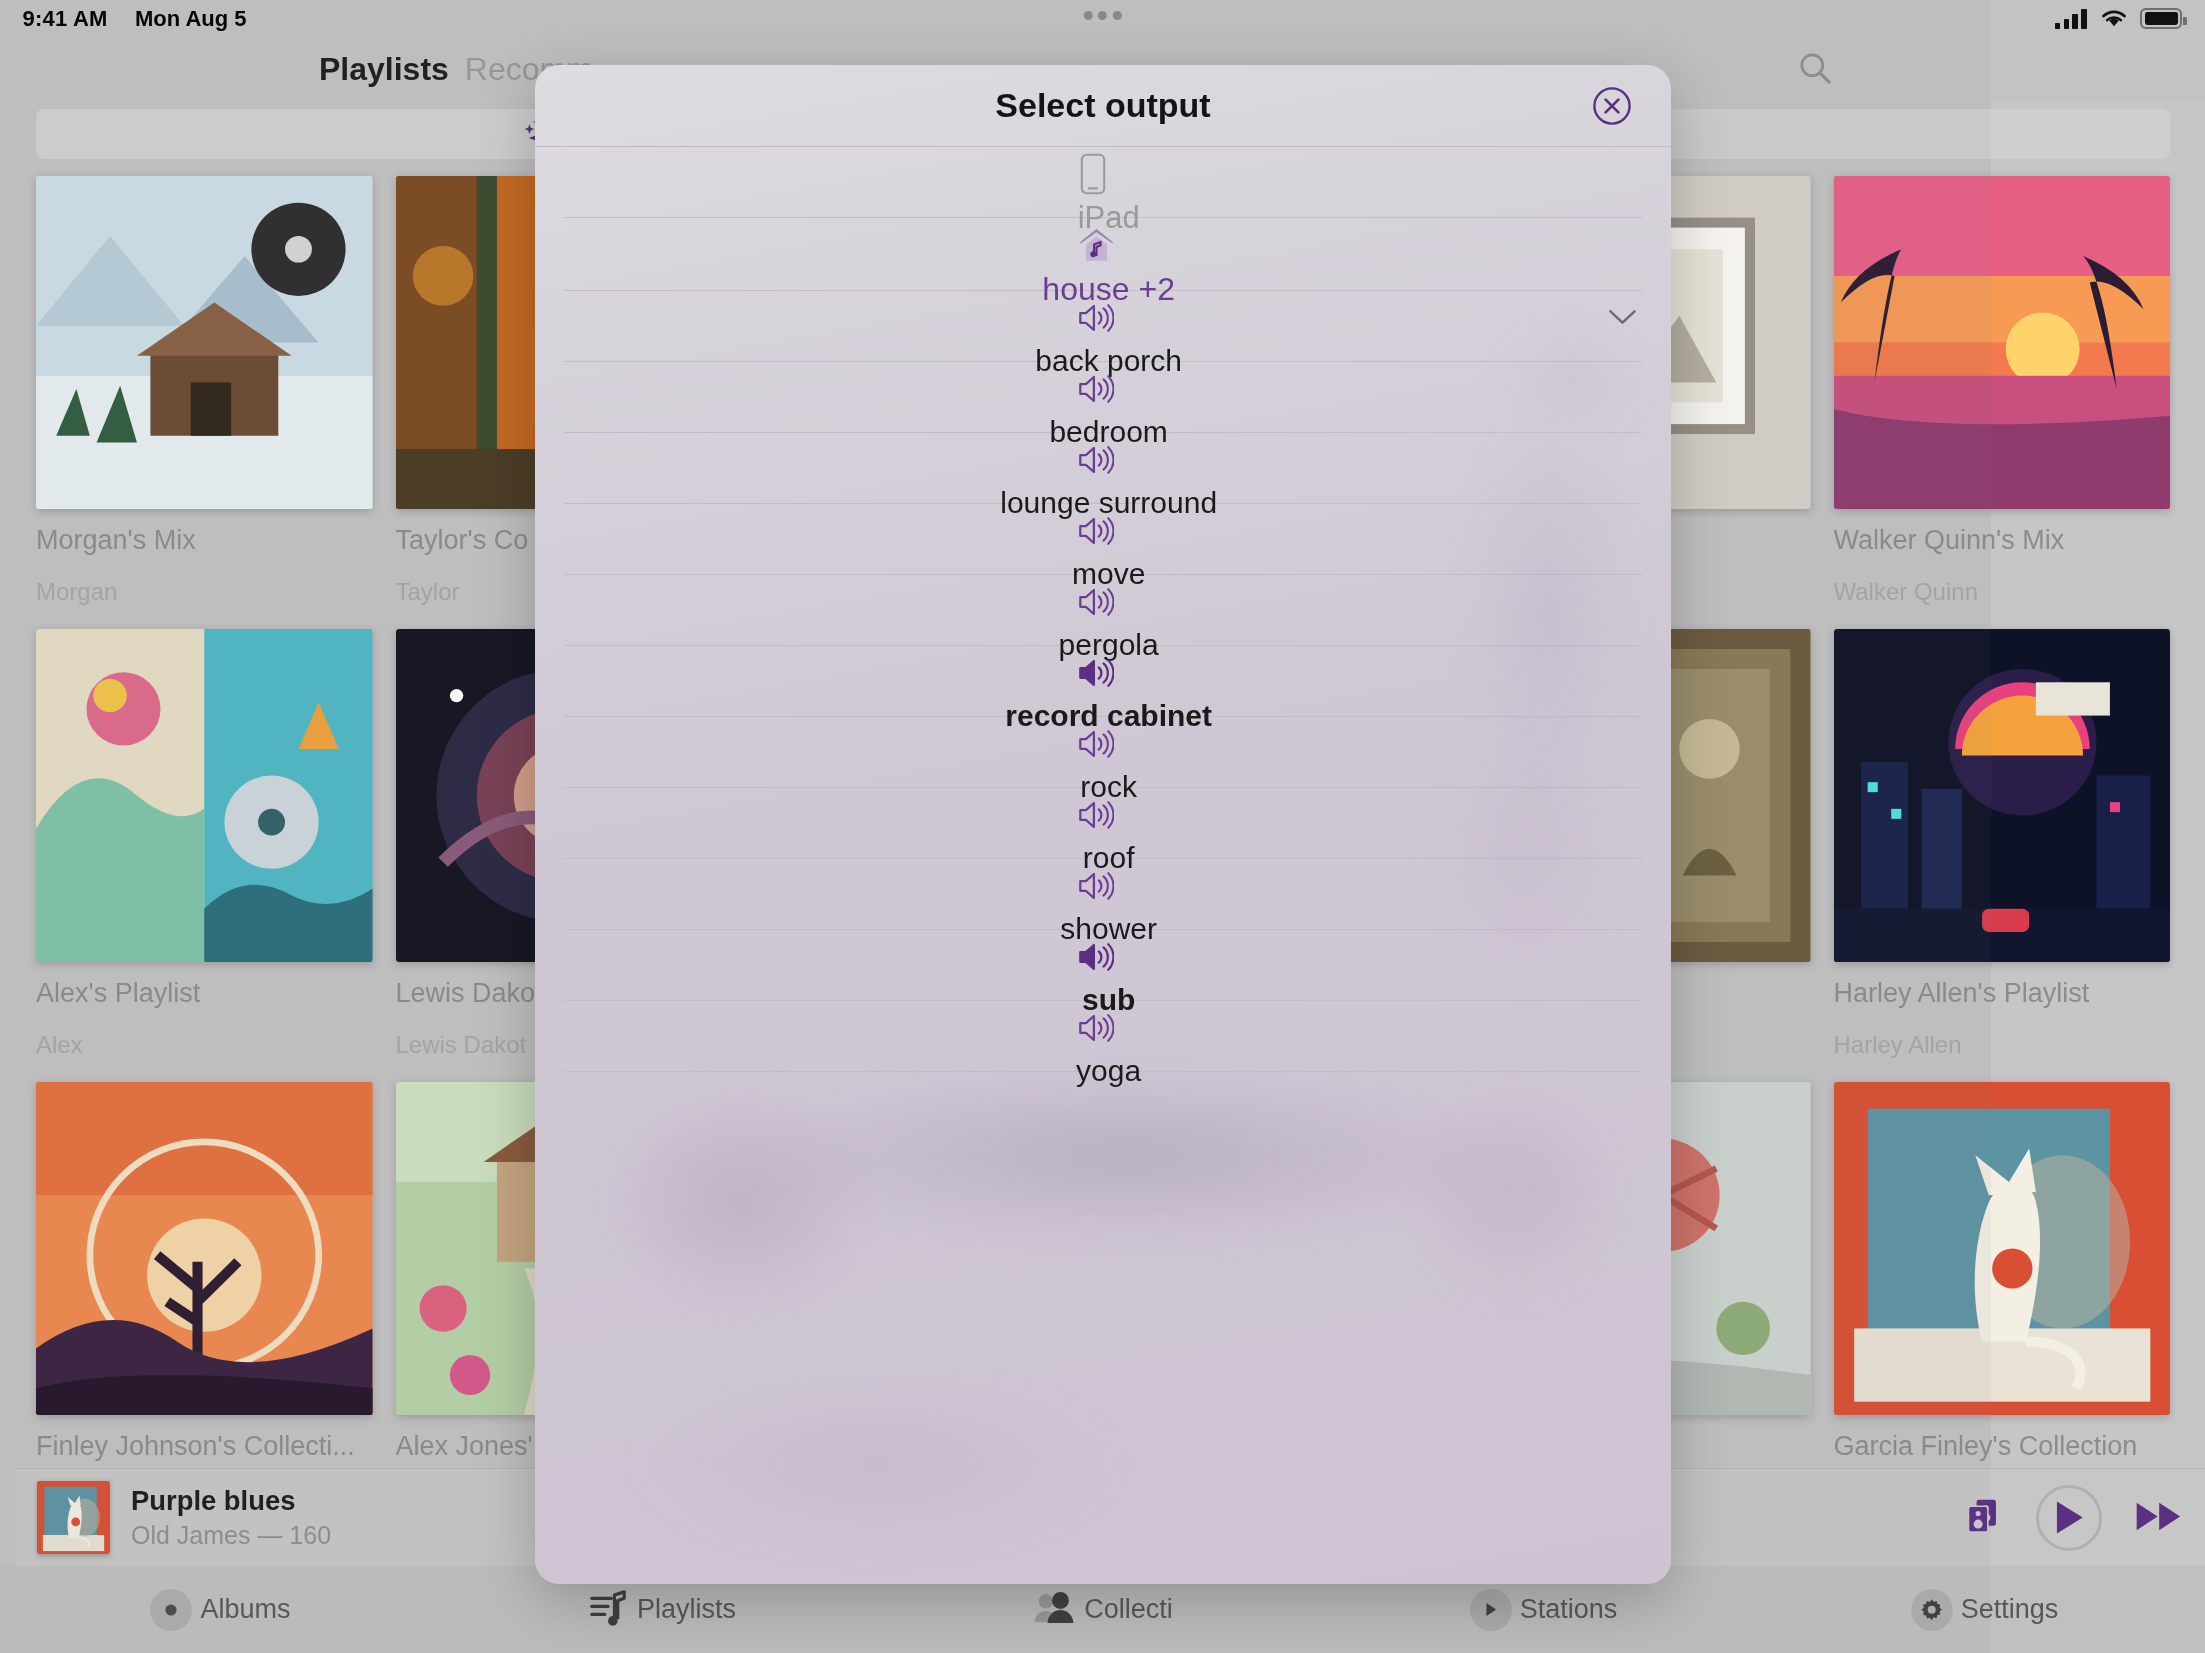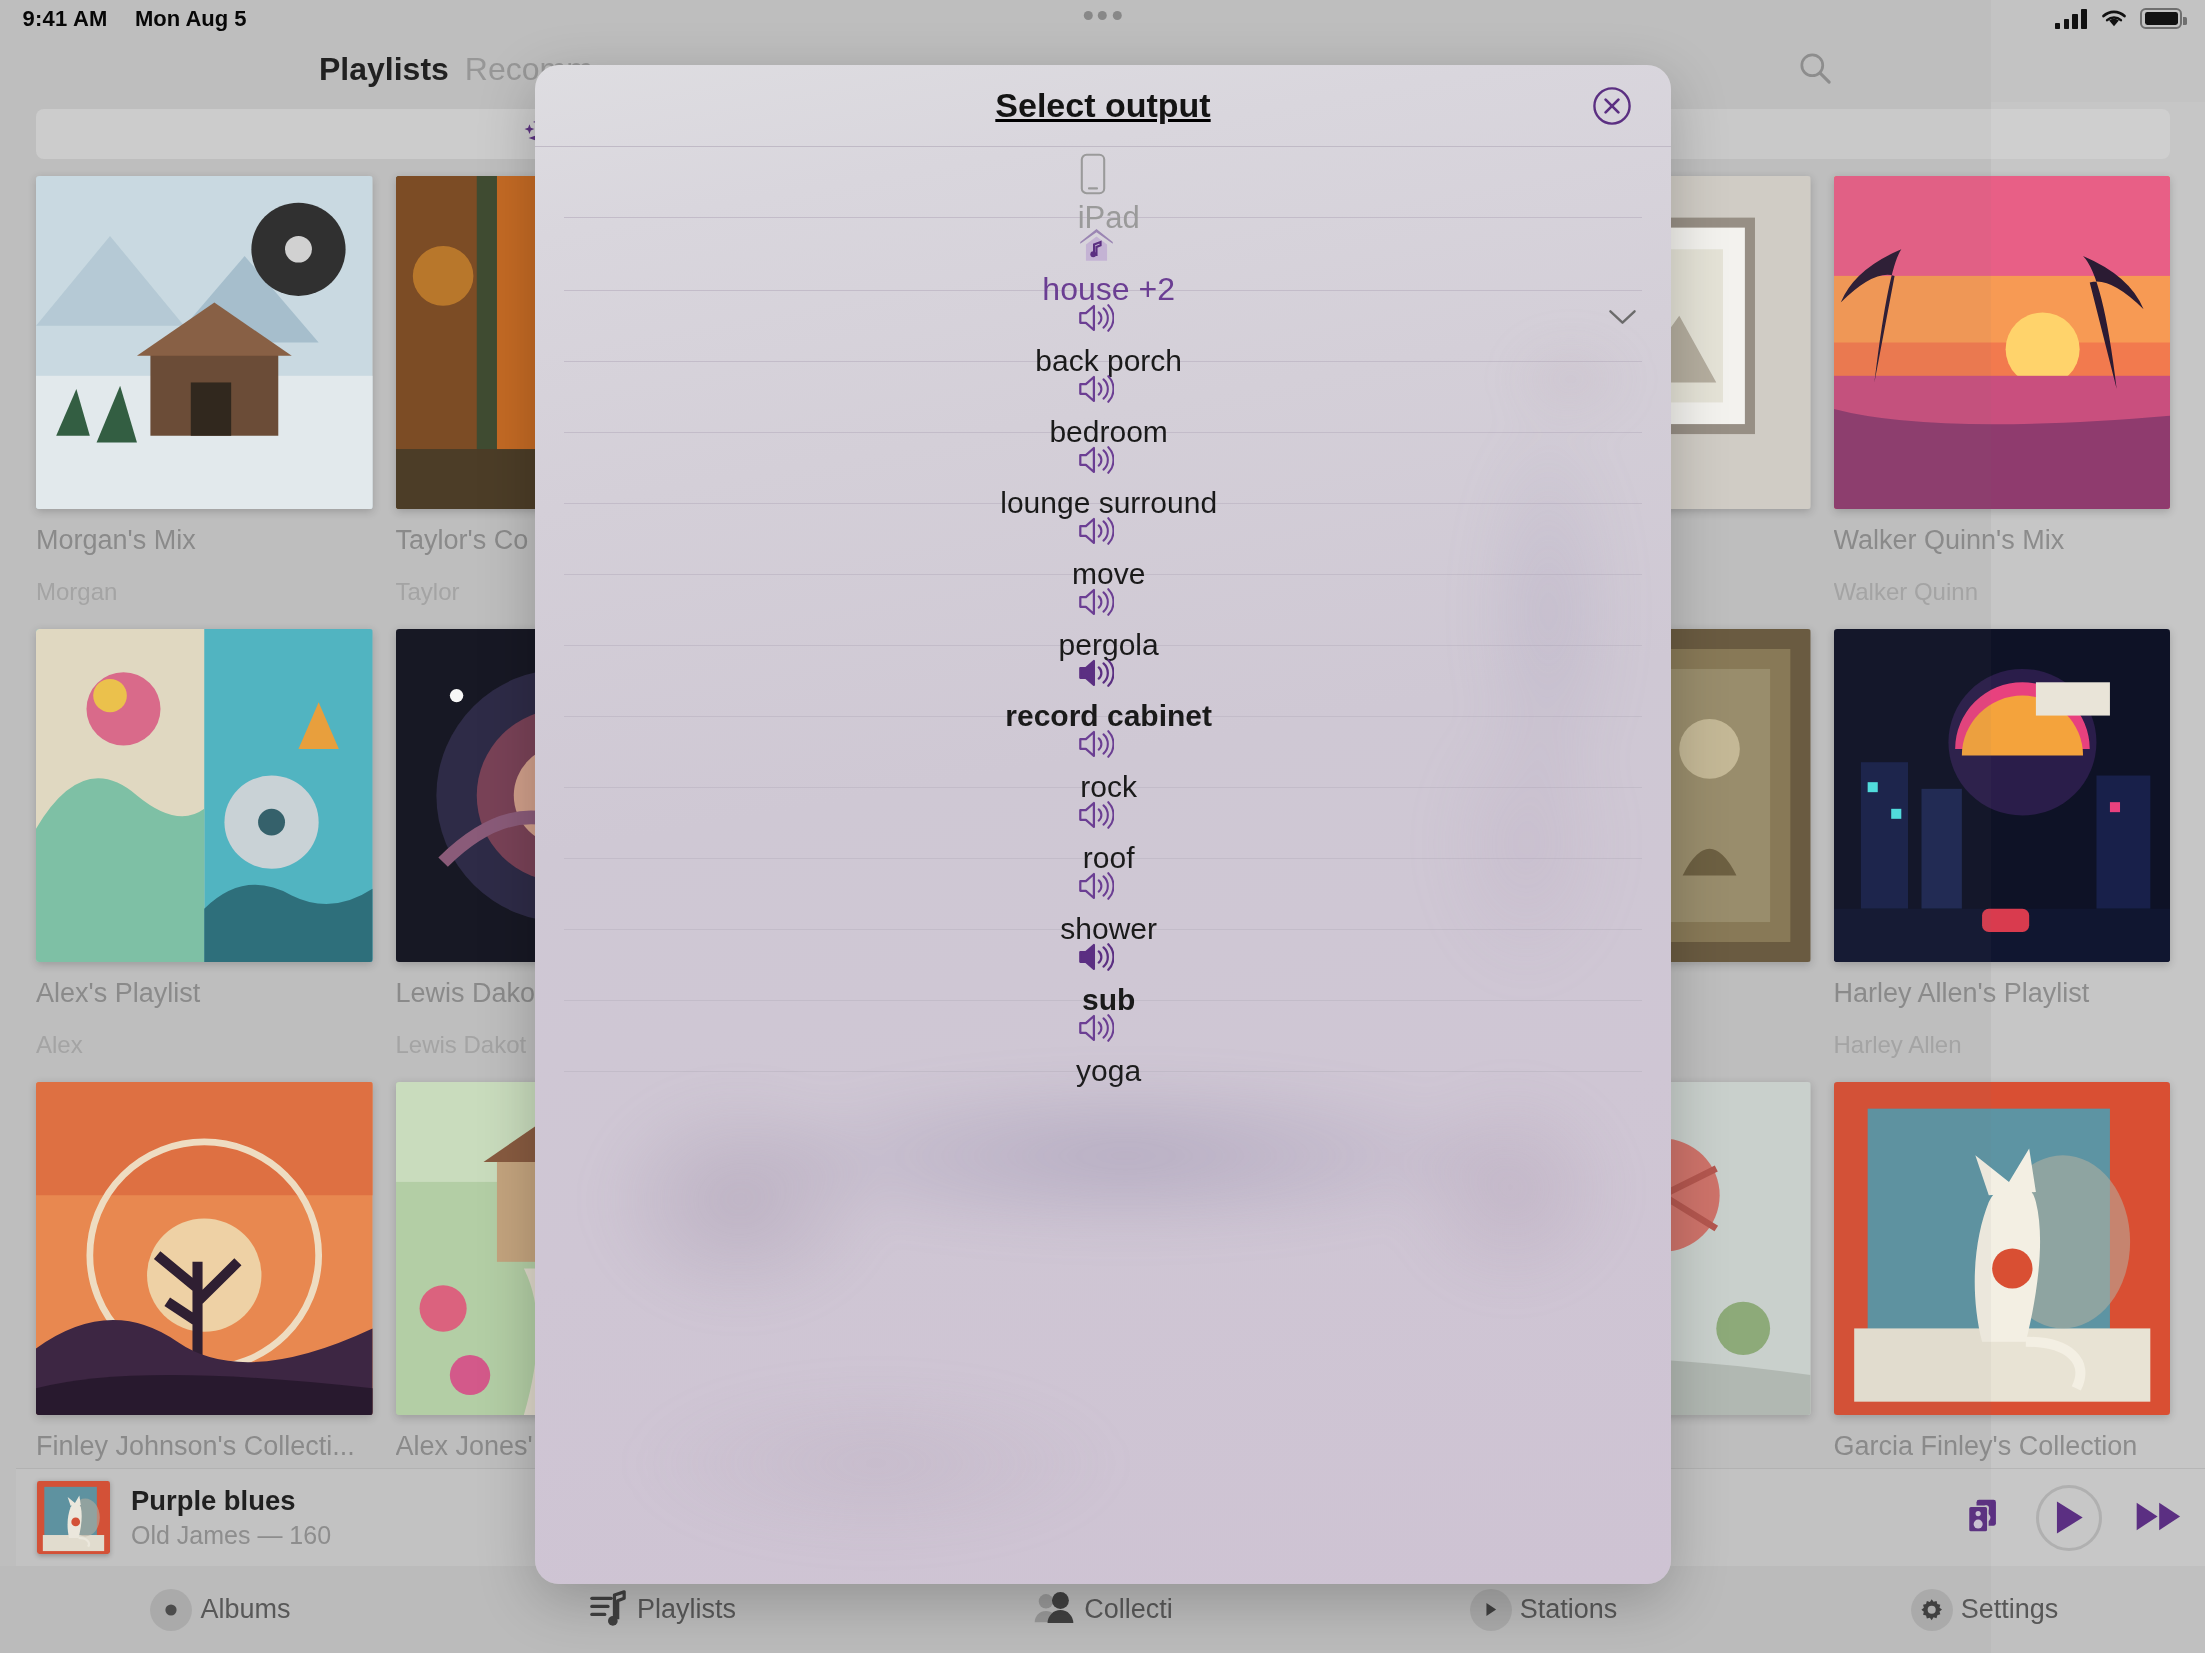--- a/index.html
+++ b/index.html
@@ -129,21 +129,20 @@
   .scrim { position: absolute; inset: 0; background: rgba(120,120,125,.06); }
   .modal {
     position: absolute; left: 535px; top: 65px; width: 1136px; height: 1519px;
     border-radius: 24px; overflow: hidden;
     background: linear-gradient(170deg, #dedde1 0%, #d9d6dd 10%, #d4cfd8 26%, #cfc8d4 46%, #cfc6d4 70%, #cec3d3 100%);
     box-shadow: 0 16px 57px rgba(0,0,0,.22);
   }
   .modal-head {
     position: relative; height: 82px; display: flex; align-items: center; justify-content: center;
     border-bottom: 1.6px solid #c0bac6;
-    text-decoration: underline;
   }
   .modal-title { font-size: 34px; font-weight: 700; color: #141414; }
   .modal-close {
     position: absolute; right: 39px; top: 50%; transform: translateY(-50%);
     width: 40px; height: 40px;
   }
   .modal-body { position: relative; height: 1437px; }
 
   .row {
     display: flex; align-items: center; height: 71px;

